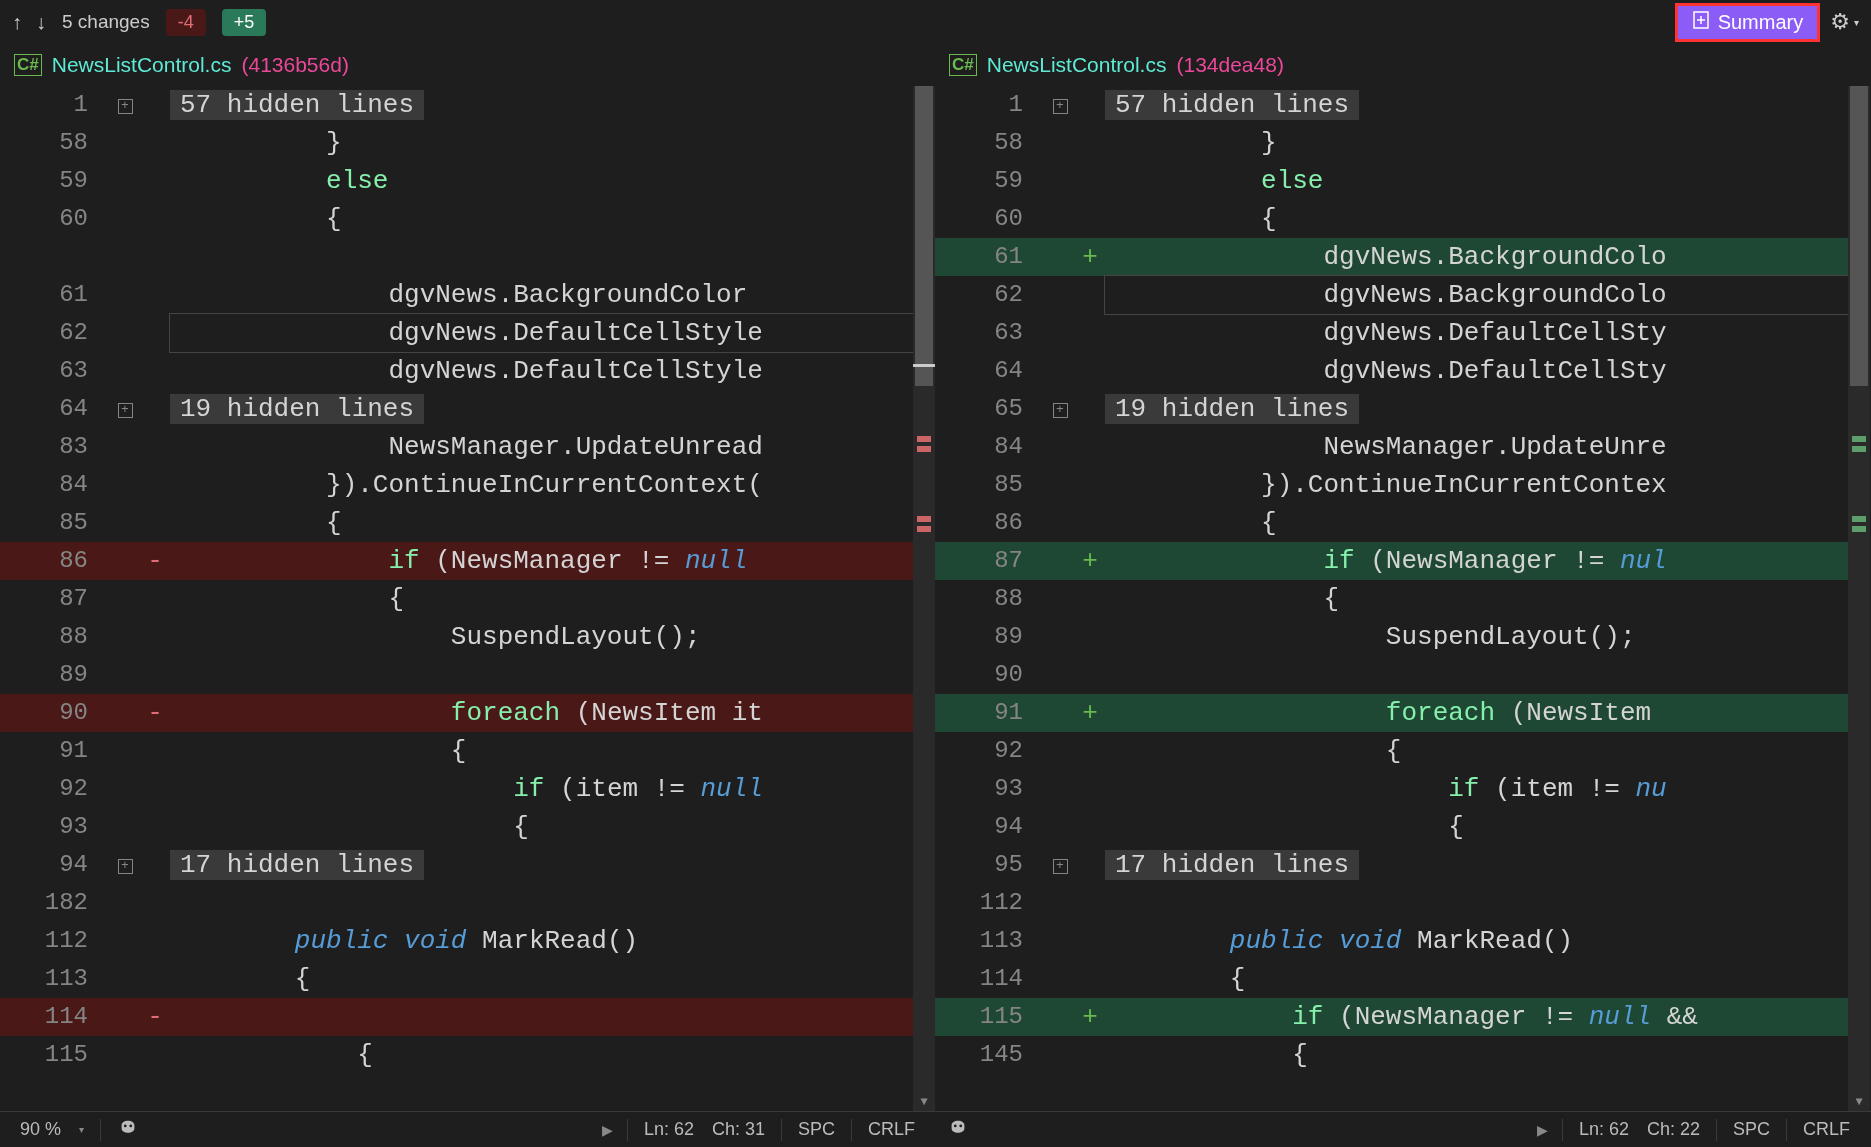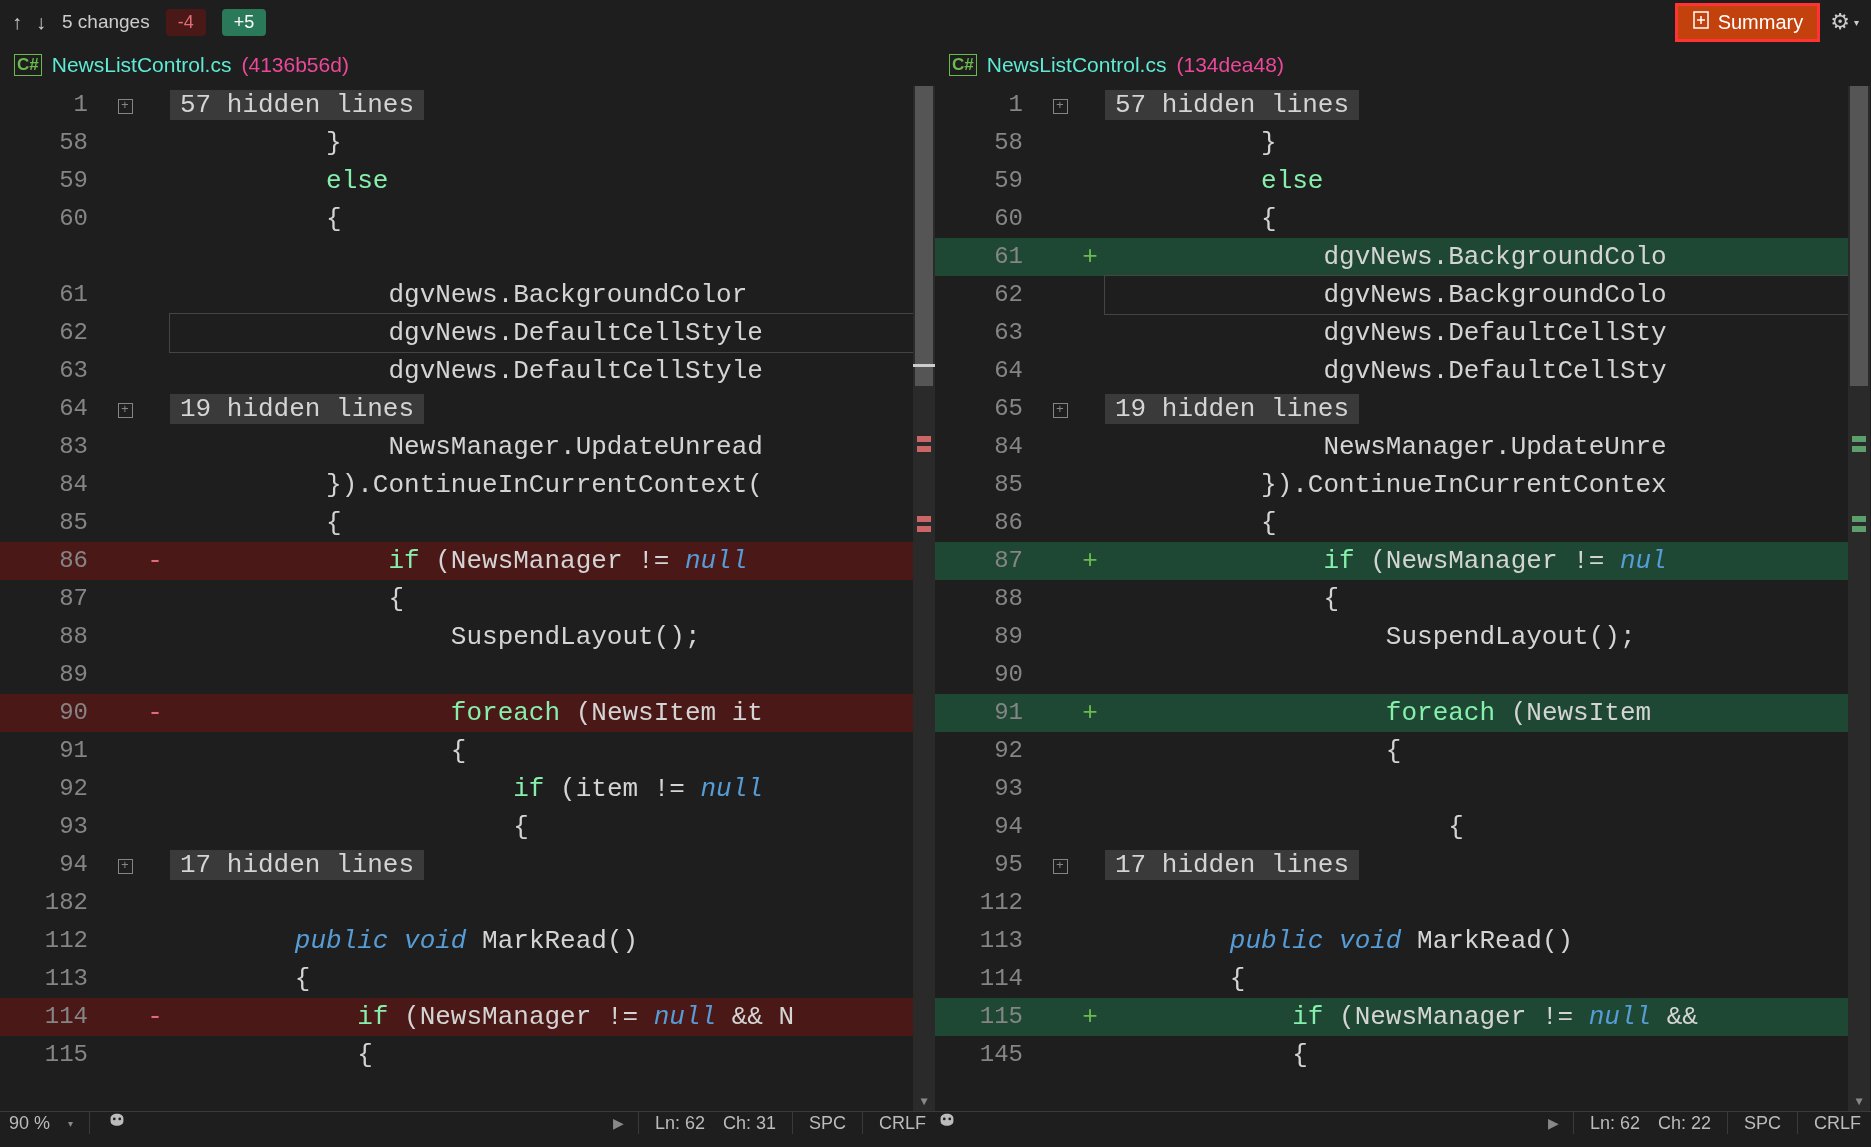--- a/index.html
+++ b/index.html
@@ -38,21 +38,21 @@
     }
     .badge-del { background: #4b1818; color: #e06c75; }
     .badge-add { background: #2a7a5a; color: #fff; }
     .toolbar-right { margin-left: auto; display: flex; align-items: center; gap: 10px; }
     .summary-btn {
       display: flex;
       align-items: center;
       gap: 8px;
       border: 3px solid #ff3333;
       padding: 4px 14px;
-      background: #c2410c;
+      background: #8b5cf6;
       cursor: pointer;
       font-size: 20px;
       color: #fff;
     }
     .gear { color: #ccc; font-size: 22px; cursor: pointer; display: flex; align-items: center; gap: 4px; }
     .dropdown-caret { font-size: 10px; }
     
     .tabs-row {
       display: flex;
       height: 42px;
@@ -191,22 +191,22 @@
 
     .statusbar {
       display: flex;
       height: 36px;
       background: #1e1e1e;
       border-top: 1px solid #3a3a3a;
     }
     .status-pane {
       width: 935px;
       display: flex;
-      align-items: flex-start;
-      padding: 0 1px;
+      align-items: center;
+      padding: 0 12px;
       font-family: 'Segoe UI', sans-serif;
       font-size: 18px;
       color: #bbb;
       gap: 4px;
     }
     .status-sep { display:inline-block; width:1px; height:22px; background:#3a3a3a; margin:0 6px; }
     .sb-left { display: flex; align-items: center; gap: 10px; }
     .sb-right { margin-left: auto; display: flex; align-items: center; gap: 2px; }
     .sb-item { padding: 0 8px; }
     .copilot-icon svg { display: block; }
@@ -275,21 +275,21 @@
       <div class="code-line"><span class="gutter">88</span><span class="fold-col"></span><span class="marker-col"></span><span class="content">                  SuspendLayout();</span></div>
       <div class="code-line"><span class="gutter">89</span><span class="fold-col"></span><span class="marker-col"></span><span class="content"></span></div>
       <div class="code-line line-del"><span class="gutter">90</span><span class="fold-col"></span><span class="marker-col">-</span><span class="content"><span>                  </span><span class="kw">foreach</span><span> (NewsItem it</span></span></div>
       <div class="code-line"><span class="gutter">91</span><span class="fold-col"></span><span class="marker-col"></span><span class="content">                  {</span></div>
       <div class="code-line"><span class="gutter">92</span><span class="fold-col"></span><span class="marker-col"></span><span class="content"><span>                      </span><span class="kw">if</span><span> (item != </span><span class="str">null</span></span></div>
       <div class="code-line"><span class="gutter">93</span><span class="fold-col"></span><span class="marker-col"></span><span class="content">                      {</span></div>
       <div class="code-line"><span class="gutter">94</span><span class="fold-col"><span class="fold-box">+</span></span><span class="marker-col"></span><span class="content"><span class="hidden-line-label">17 hidden lines</span></span></div>
       <div class="code-line"><span class="gutter">182</span><span class="fold-col"></span><span class="marker-col"></span><span class="content"></span></div>
       <div class="code-line"><span class="gutter">112</span><span class="fold-col"></span><span class="marker-col"></span><span class="content"><span>        </span><span class="str">public</span><span class="str"> void</span><span> MarkRead()</span></span></div>
       <div class="code-line"><span class="gutter">113</span><span class="fold-col"></span><span class="marker-col"></span><span class="content">        {</span></div>
-      <div class="code-line line-del"><span class="gutter">114</span><span class="fold-col"></span><span class="marker-col">-</span><span class="content"><span>            </span><span class="kw">if</span><span> (NewsManager != </span><span class="str">null</span><span> &amp;&amp; N</span></span></div>
+      <div class="code-line line-del"><span class="gutter">114</span><span class="fold-col"></span><span class="marker-col">-</span></div>
       <div class="code-line"><span class="gutter">115</span><span class="fold-col"></span><span class="marker-col"></span><span class="content">            {</span></div>
     </div>
     <div class="scrollbar-v">
       <div class="scroll-arrow-up">▲</div>
       <div class="scroll-thumb"></div>
       <div class="scroll-marker sm-caret" style="top:278px"></div>
       <div class="scroll-marker sm-del" style="top:350px"></div>
       <div class="scroll-marker sm-del" style="top:360px"></div>
       <div class="scroll-marker sm-del" style="top:430px"></div>
       <div class="scroll-marker sm-del" style="top:440px"></div>
@@ -310,21 +310,21 @@
       <div class="code-line"><span class="gutter">65</span><span class="fold-col"><span class="fold-box">+</span></span><span class="marker-col"></span><span class="content"><span class="hidden-line-label">19 hidden lines</span></span></div>
       <div class="code-line"><span class="gutter">84</span><span class="fold-col"></span><span class="marker-col"></span><span class="content">              NewsManager.UpdateUnre</span></div>
       <div class="code-line"><span class="gutter">85</span><span class="fold-col"></span><span class="marker-col"></span><span class="content">          }).ContinueInCurrentContex</span></div>
       <div class="code-line"><span class="gutter">86</span><span class="fold-col"></span><span class="marker-col"></span><span class="content">          {</span></div>
       <div class="code-line line-add"><span class="gutter">87</span><span class="fold-col"></span><span class="marker-col">+</span><span class="content"><span>              </span><span class="kw">if</span><span> (NewsManager != </span><span class="str">nul</span></span></div>
       <div class="code-line"><span class="gutter">88</span><span class="fold-col"></span><span class="marker-col"></span><span class="content">              {</span></div>
       <div class="code-line"><span class="gutter">89</span><span class="fold-col"></span><span class="marker-col"></span><span class="content">                  SuspendLayout();</span></div>
       <div class="code-line"><span class="gutter">90</span><span class="fold-col"></span><span class="marker-col"></span><span class="content"></span></div>
       <div class="code-line line-add"><span class="gutter">91</span><span class="fold-col"></span><span class="marker-col">+</span><span class="content"><span>                  </span><span class="kw">foreach</span><span> (NewsItem </span></span></div>
       <div class="code-line"><span class="gutter">92</span><span class="fold-col"></span><span class="marker-col"></span><span class="content">                  {</span></div>
-      <div class="code-line"><span class="gutter">93</span><span class="fold-col"></span><span class="marker-col"></span></div>
+      <div class="code-line"><span class="gutter">93</span><span class="fold-col"></span><span class="marker-col"></span><span class="content"><span>                      </span><span class="kw">if</span><span> (item != </span><span class="str">nu</span></span></div>
       <div class="code-line"><span class="gutter">94</span><span class="fold-col"></span><span class="marker-col"></span><span class="content">                      {</span></div>
       <div class="code-line"><span class="gutter">95</span><span class="fold-col"><span class="fold-box">+</span></span><span class="marker-col"></span><span class="content"><span class="hidden-line-label">17 hidden lines</span></span></div>
       <div class="code-line"><span class="gutter">112</span><span class="fold-col"></span><span class="marker-col"></span><span class="content"></span></div>
       <div class="code-line"><span class="gutter">113</span><span class="fold-col"></span><span class="marker-col"></span><span class="content"><span>        </span><span class="str">public</span><span class="str"> void</span><span> MarkRead()</span></span></div>
       <div class="code-line"><span class="gutter">114</span><span class="fold-col"></span><span class="marker-col"></span><span class="content">        {</span></div>
       <div class="code-line line-add"><span class="gutter">115</span><span class="fold-col"></span><span class="marker-col">+</span><span class="content"><span>            </span><span class="kw">if</span><span> (NewsManager != </span><span class="str">null</span><span> &amp;&amp;</span></span></div>
       <div class="code-line"><span class="gutter">145</span><span class="fold-col"></span><span class="marker-col"></span><span class="content">            {</span></div>
     </div>
     <div class="scrollbar-v">
       <div class="scroll-arrow-up">▲</div>

